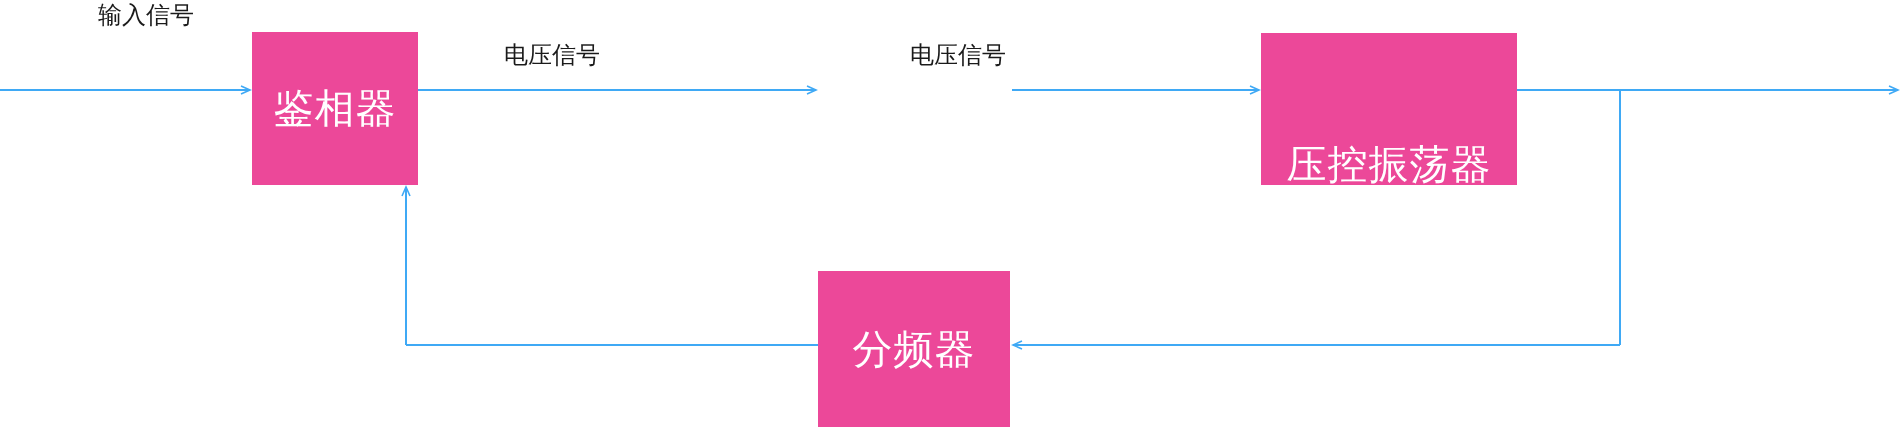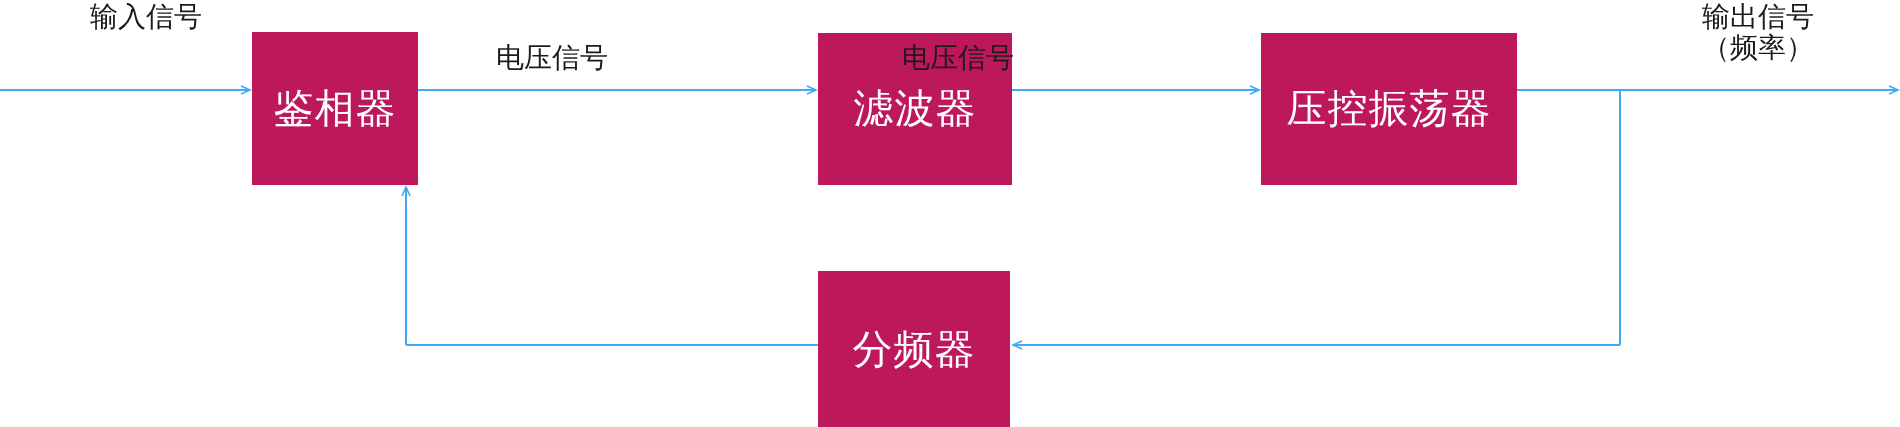--- a/index.html
+++ b/index.html
@@ -18,49 +18,49 @@
   }
   .svg-layer {
     position: absolute;
     left: 0;
     top: 0;
     width: 1900px;
     height: 427px;
   }
   .node-box {
     position: absolute;
-    background: #be185d;
+    background: #ec4899;
     display: flex;
     align-items: center;
     justify-content: center;
     box-sizing: border-box;
   }
   .node-label {
     color: #ffffff;
     font-size: 40px;
     font-family: "Liberation Serif", "DejaVu Serif", serif;
     letter-spacing: 1px;
     white-space: nowrap;
     line-height: 1;
   }
   .edge-label {
     position: absolute;
     color: #1a1a1a;
-    font-size: 28px;
+    font-size: 24px;
     font-family: "Liberation Serif", "DejaVu Serif", serif;
     white-space: nowrap;
     line-height: 1.12;
     text-align: center;
   }
   .edge-label.two-line {
     line-height: 1.1;
   }
   .node-box.phase-detector { left: 252px; top: 32px; width: 166px; height: 153px; }
   .node-box.loop-filter    { left: 818px; top: 33px; width: 194px; height: 152px; }
-  .node-box.vco           { left: 1261px; top: 33px; width: 256px; height: 152px; }
+  .node-box.vco           { left: 1261px; top: 33px; width: 256px; height: 152px; align-items: flex-end; }
   .node-box.divider       { left: 818px; top: 271px; width: 192px; height: 165px; }
   .node-box.divider .node-label { margin-top: -8px; }
 
   .lbl-input      { left: 26px;  top: 2px;  width: 240px; }
   .lbl-v1         { left: 452px; top: 42px; width: 200px; }
   .lbl-v2         { left: 858px; top: 42px; width: 200px; }
   .lbl-output     { left: 1638px; top: 2px; width: 240px; }
   .lbl-phase      { left: 178px; top: 198px; width: 140px; }
 </style>
 </head>
@@ -95,39 +95,32 @@
 
     <line x1="818" y1="345" x2="406" y2="345" stroke="#3FA9F5" stroke-width="2"></line>
 
     <line x1="406" y1="345" x2="406" y2="187" stroke="#3FA9F5" stroke-width="2" marker-end="url(#arrowUp)"></line>
   </svg>
 
   <div class="node-box phase-detector">
     <span class="node-label">鉴相器</span>
   </div>
 
-  <div class="node-box loop-filter">
-    <span class="node-label">滤波器</span>
-  </div>
 
   <div class="node-box vco">
     <span class="node-label">压控振荡器</span>
   </div>
 
   <div class="node-box divider">
     <span class="node-label">分频器</span>
   </div>
 
   <div class="edge-label two-line lbl-input">
     <div>输入信号</div>
   </div>
 
   <div class="edge-label lbl-v1">电压信号</div>
 
   <div class="edge-label lbl-v2">电压信号</div>
 
-  <div class="edge-label two-line lbl-output">
-    <div>输出信号</div>
-    <div>（频率）</div>
-  </div>
 
 
 </div>
 
 </body></html>

